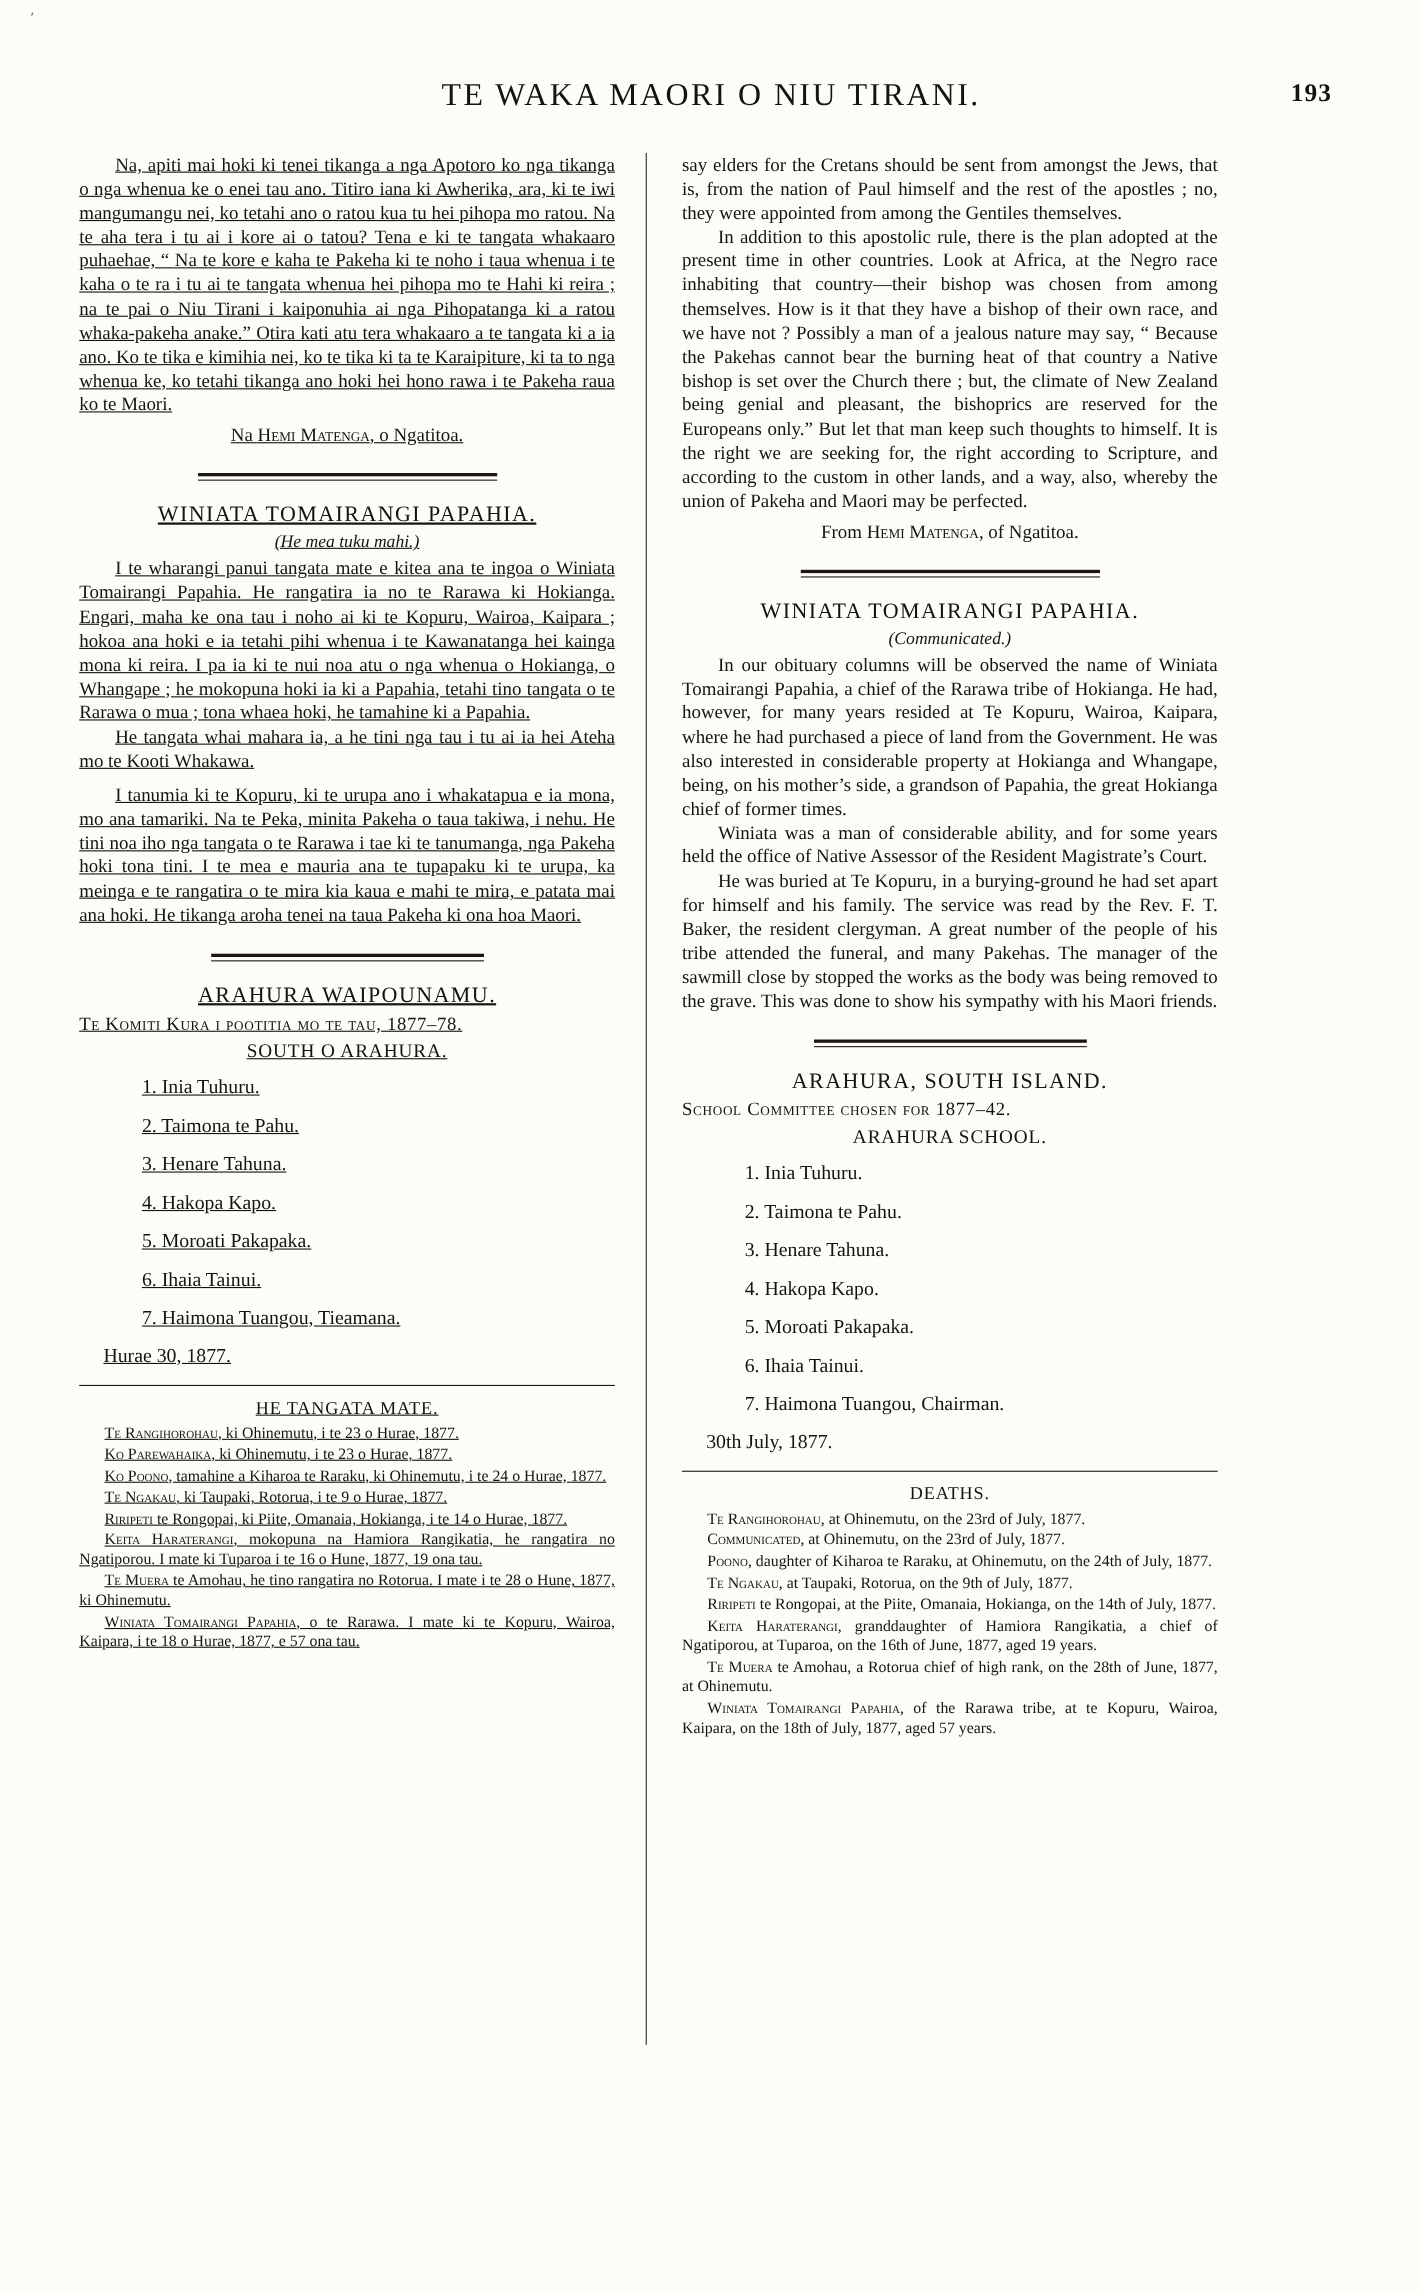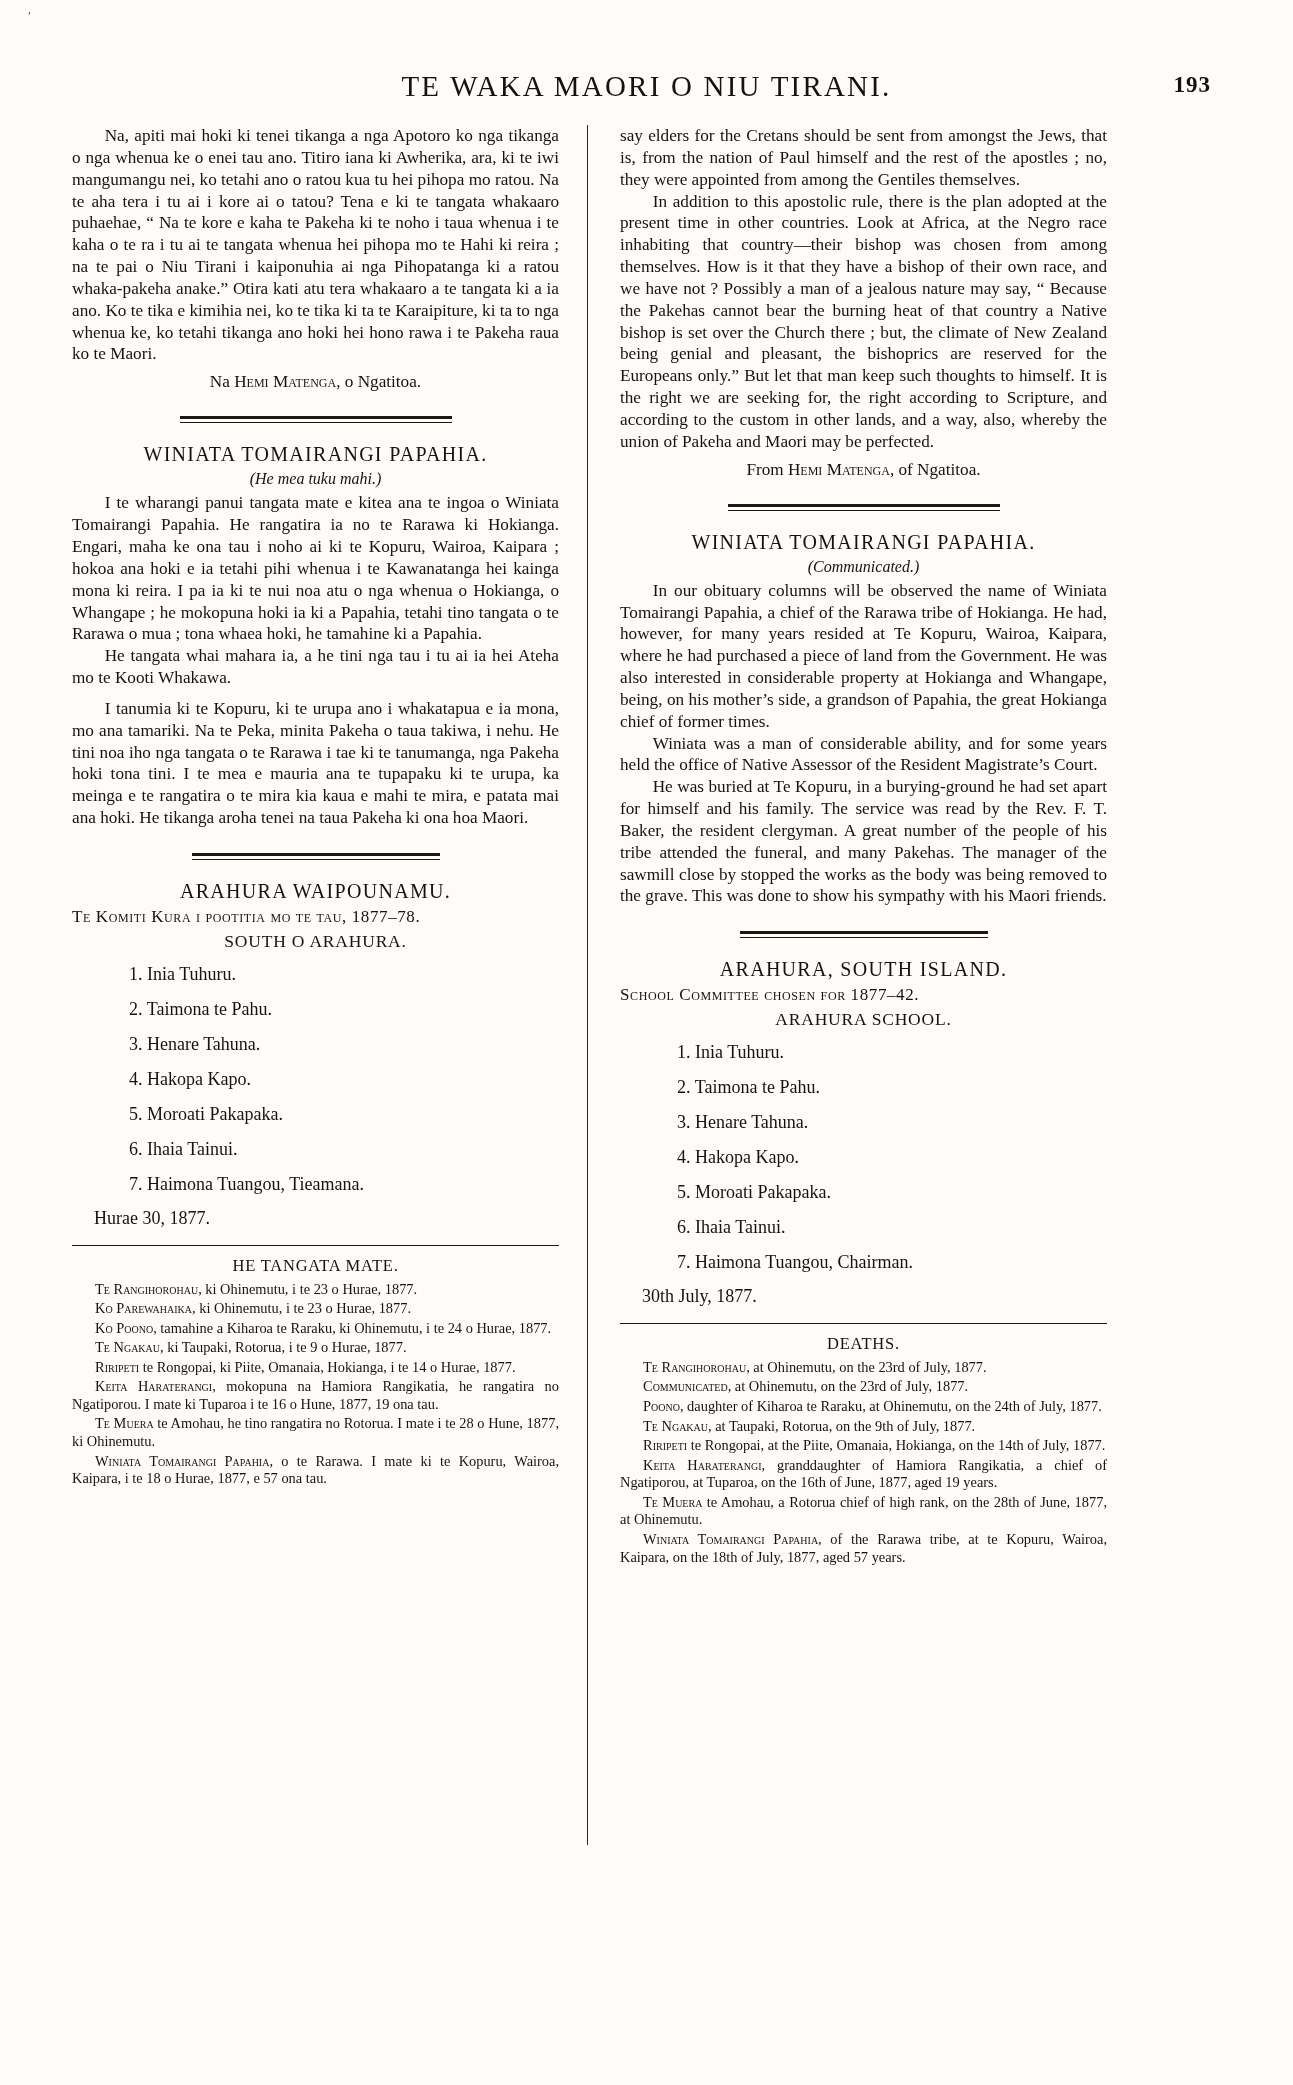--- a/index.html
+++ b/index.html
@@ -19,21 +19,21 @@
     position: relative;
     width: 1293px;
     height: 2085px;
     box-sizing: border-box;
     padding: 60px 72px 20px 72px;
   }
   .masthead {
     position: relative;
     text-align: center;
     margin-top: 10px;
-    margin-bottom: 22px;
+    margin-bottom: 36px;
   }
   .masthead-title {
     font-size: 29px;
     letter-spacing: 2.2px;
     font-family: "Liberation Serif", serif;
     display: inline-block;
   }
   .page-number {
     position: absolute;
     right: 10px;
@@ -53,21 +53,21 @@
     display: flex;
     flex-direction: row;
     align-items: stretch;
     position: relative;
     margin-top: 6px;
   }
   .col {
     width: 487px;
     position: relative;
   }
-  .col.left { padding-right: 22px; }
+  .col.left { padding-right: 22px; text-decoration: underline; }
   .col.right { padding-left: 26px; }
   .divider {
     width: 1px;
     background: #2a2720;
     margin: 0 6px;
     align-self: stretch;
     min-height: 1720px;
   }
   p {
     margin: 0 0 0 0;

